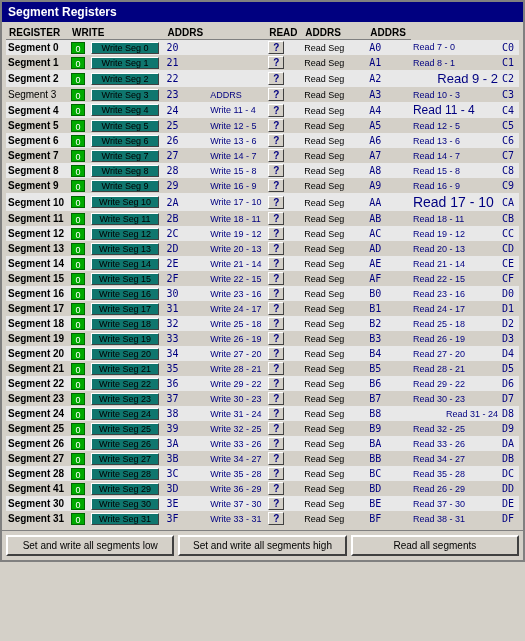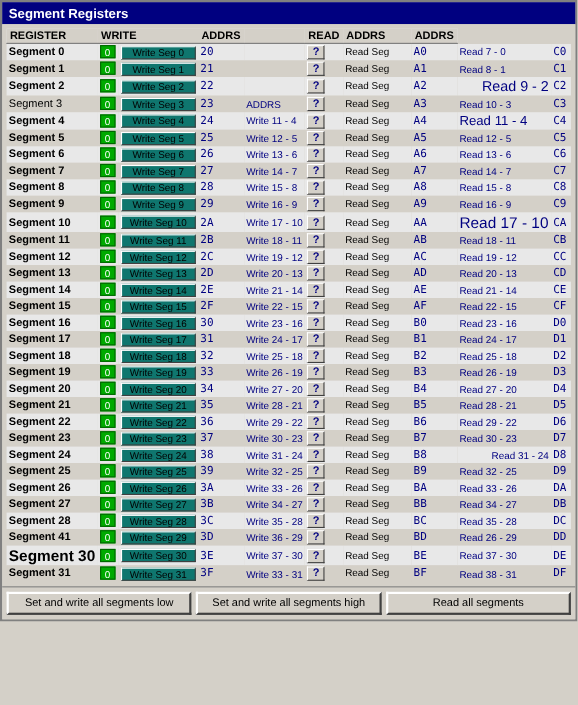--- a/index.html
+++ b/index.html
@@ -494,21 +494,21 @@
             <td><button class="write-btn">Write Seg 29</button></td>
             <td><span class="addr-val">3D</span></td>
             <td style="font-size: 9px; color: rgb(0, 0, 128);">Write 36 - 29</td>
             <td><button class="question-btn">?</button></td>
             <td><span style="font-size:9px;min-width:58px;display:inline-block;">Read Seg</span></td>
             <td><span class="addr-val">BD</span></td>
             <td style="font-size: 9px; color: rgb(0, 0, 128);">Read 26 - 29</td>
             <td><span class="addr-val">DD</span></td>
           </tr>
           <tr>
-            <td><span style="font-weight:bold;font-size:14px;">Segment 30</span></td>
+            <td><span style="font-weight:bold;font-size:10px;">Segment 30</span></td>
             <td><span class="green-box">0</span></td>
             <td><button class="write-btn">Write Seg 30</button></td>
             <td><span class="addr-val">3E</span></td>
             <td style="font-size: 9px; color: rgb(0, 0, 128);">Write 37 - 30</td>
             <td><button class="question-btn">?</button></td>
             <td><span style="font-size:9px;min-width:58px;display:inline-block;">Read Seg</span></td>
             <td><span class="addr-val">BE</span></td>
             <td style="font-size: 9px; color: rgb(0, 0, 128);">Read 37 - 30</td>
             <td><span class="addr-val">DE</span></td>
           </tr>

